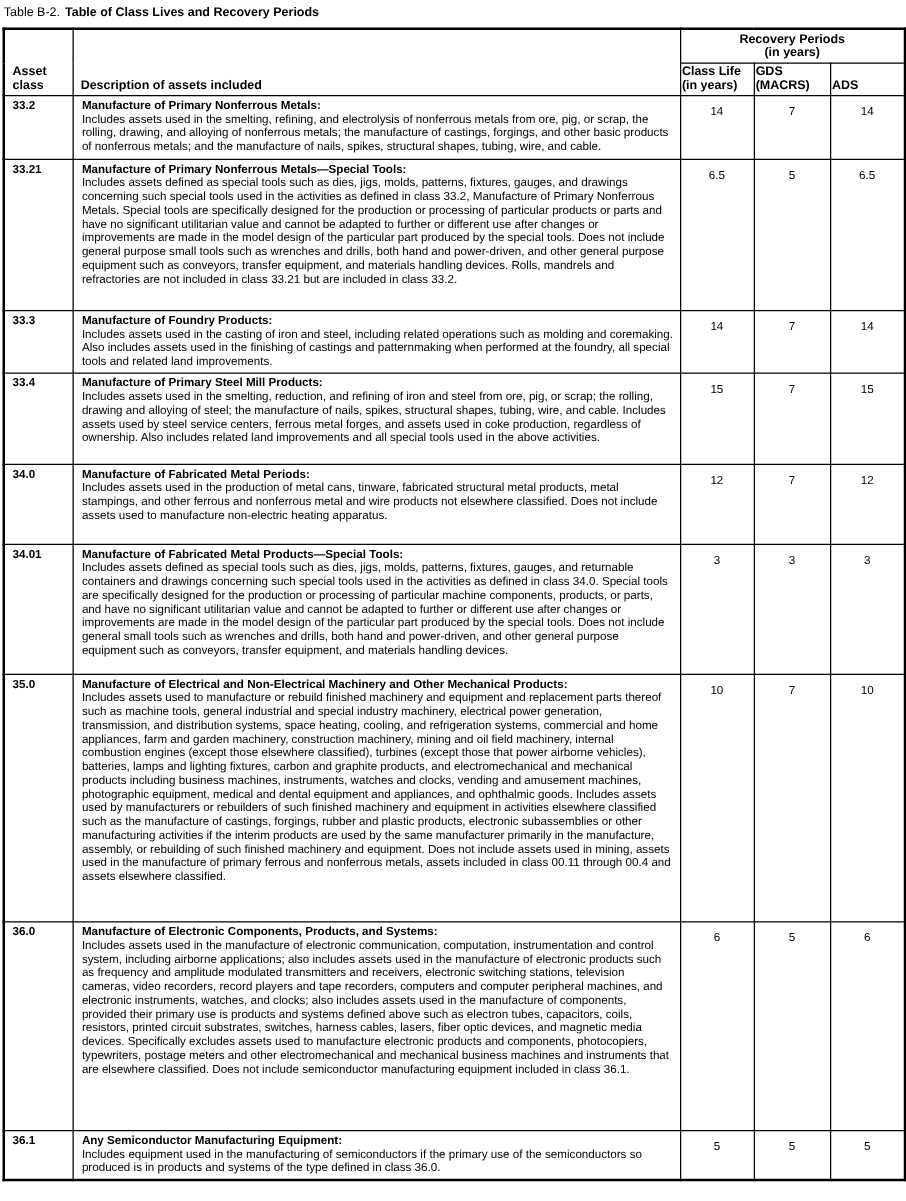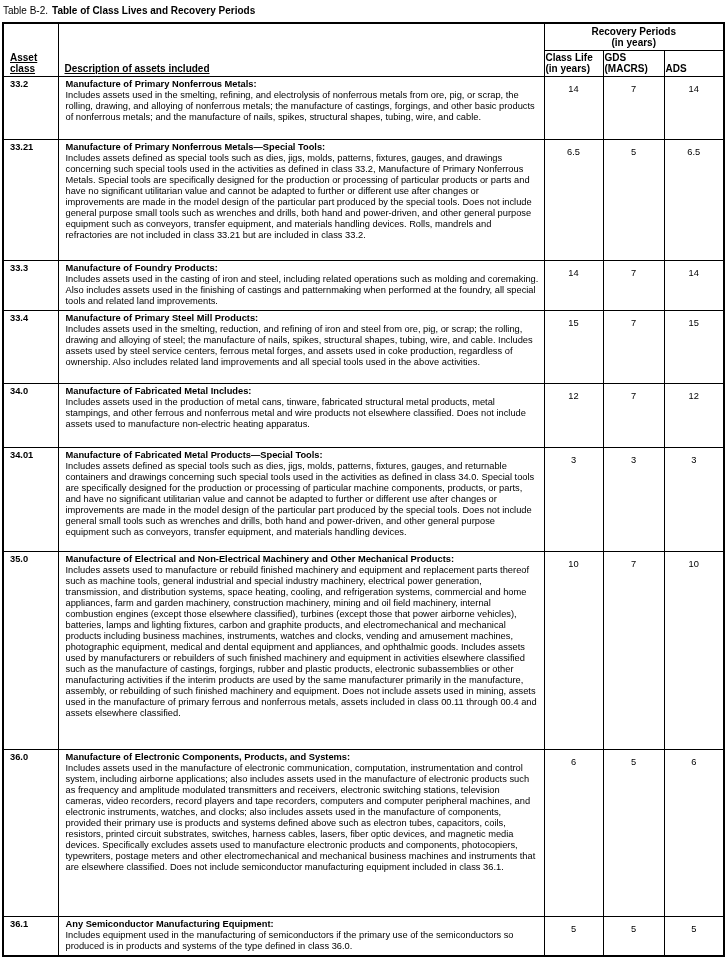--- a/index.html
+++ b/index.html
@@ -42,21 +42,20 @@
   .b2 thead th {
     font-size: 10px;
     line-height: 11px;
     font-weight: bold;
     white-space: pre-line;
   }
   .th-asset, .th-desc {
     vertical-align: bottom;
     text-align: left;
     padding: 2px 3px 2px 6px;
-    text-decoration: underline;
   }
   .th-group {
     vertical-align: middle;
     text-align: center;
     height: 27px;
     padding: 2px;
   }
   .th-sub {
     vertical-align: bottom;
     text-align: left;
@@ -82,21 +81,21 @@
     display: block;
     font-weight: bold;
   }
   .row-text { display: block; }
   .td-num {
     text-align: center;
     padding-top: 7px;
     font-size: 9.5px;
   }
   
-  .b2 tbody tr:nth-child(1) { height: 63px; }
+  .b2 tbody tr:nth-child(1) { height: 51px; }
   .b2 tbody tr:nth-child(2) { height: 121px; }
   .b2 tbody tr:nth-child(3) { height: 38px; }
   .b2 tbody tr:nth-child(4) { height: 73px; }
   .b2 tbody tr:nth-child(5) { height: 64px; }
   .b2 tbody tr:nth-child(6) { height: 104px; }
   .b2 tbody tr:nth-child(7) { height: 198px; }
   .b2 tbody tr:nth-child(8) { height: 167px; }
   .b2 tbody tr:nth-child(9) { height: 36px; }
 </style>
 </head>
@@ -172,21 +171,21 @@
       <span class="row-text">Includes assets used in the smelting, reduction, and refining of iron and steel from ore, pig, or scrap; the rolling, drawing and alloying of steel; the manufacture of nails, spikes, structural shapes, tubing, wire, and cable. Includes assets used by steel service centers, ferrous metal forges, and assets used in coke production, regardless of ownership. Also includes related land improvements and all special tools used in the above activities.</span>
     </td>
     <td class="td-num">15</td>
     <td class="td-num">7</td>
     <td class="td-num">15</td>
   </tr>
 
   <tr>
     <td class="td-asset">34.0</td>
     <td class="td-desc">
-      <span class="row-heading">Manufacture of Fabricated Metal Includes:</span>
+      <span class="row-heading">Manufacture of Fabricated Metal Periods:</span>
       <span class="row-text">Includes assets used in the production of metal cans, tinware, fabricated structural metal products, metal stampings, and other ferrous and nonferrous metal and wire products not elsewhere classified. Does not include assets used to manufacture non-electric heating apparatus.</span>
     </td>
     <td class="td-num">12</td>
     <td class="td-num">7</td>
     <td class="td-num">12</td>
   </tr>
 
   <tr>
     <td class="td-asset">34.01</td>
     <td class="td-desc">

